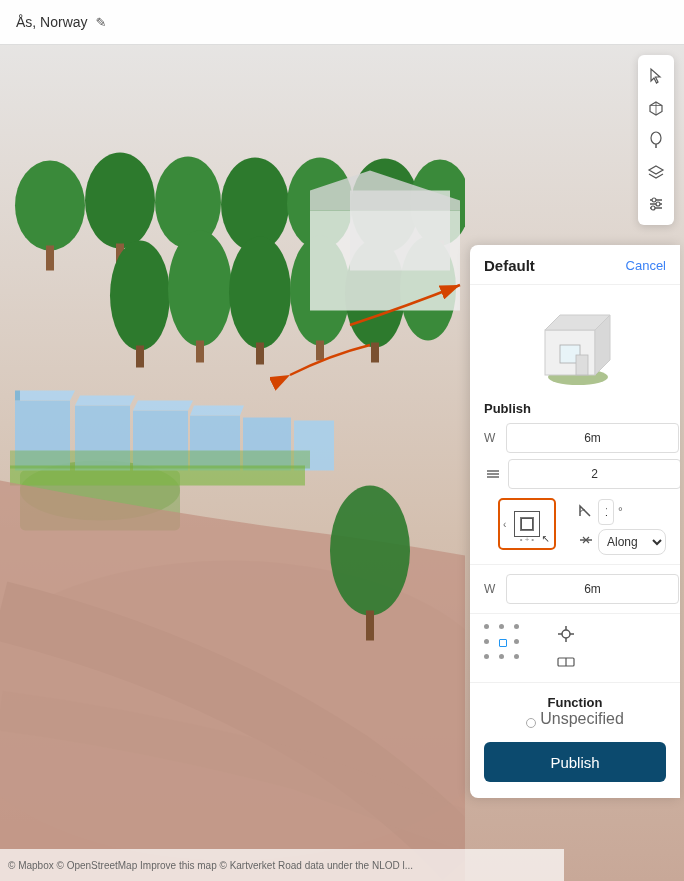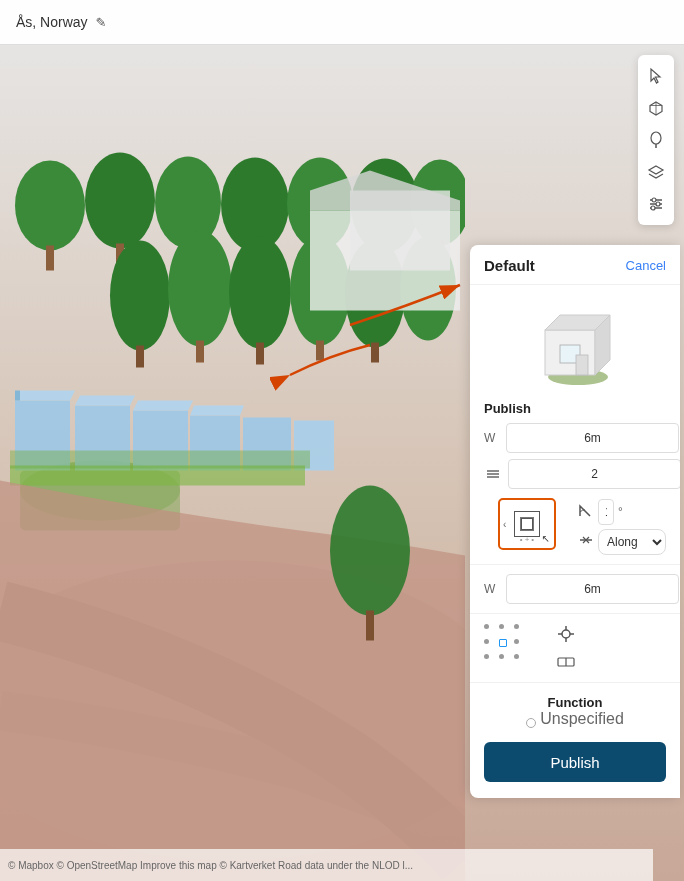--- a/index.html
+++ b/index.html
@@ -88,21 +88,21 @@
       position: absolute;
       top: 0; left: 0;
       width: 465px;
       height: 881px;
     }
 
     
     .attribution {
       position: absolute;
       bottom: 0; left: 0;
-      width: 653px;
+      width: 564px;
       height: 20px;
       background: rgba(255,255,255,0.7);
       font-size: 10px;
       color: #666;
       display: flex;
       align-items: center;
       padding: 16px 8px;
       z-index: 200;
     }
 

